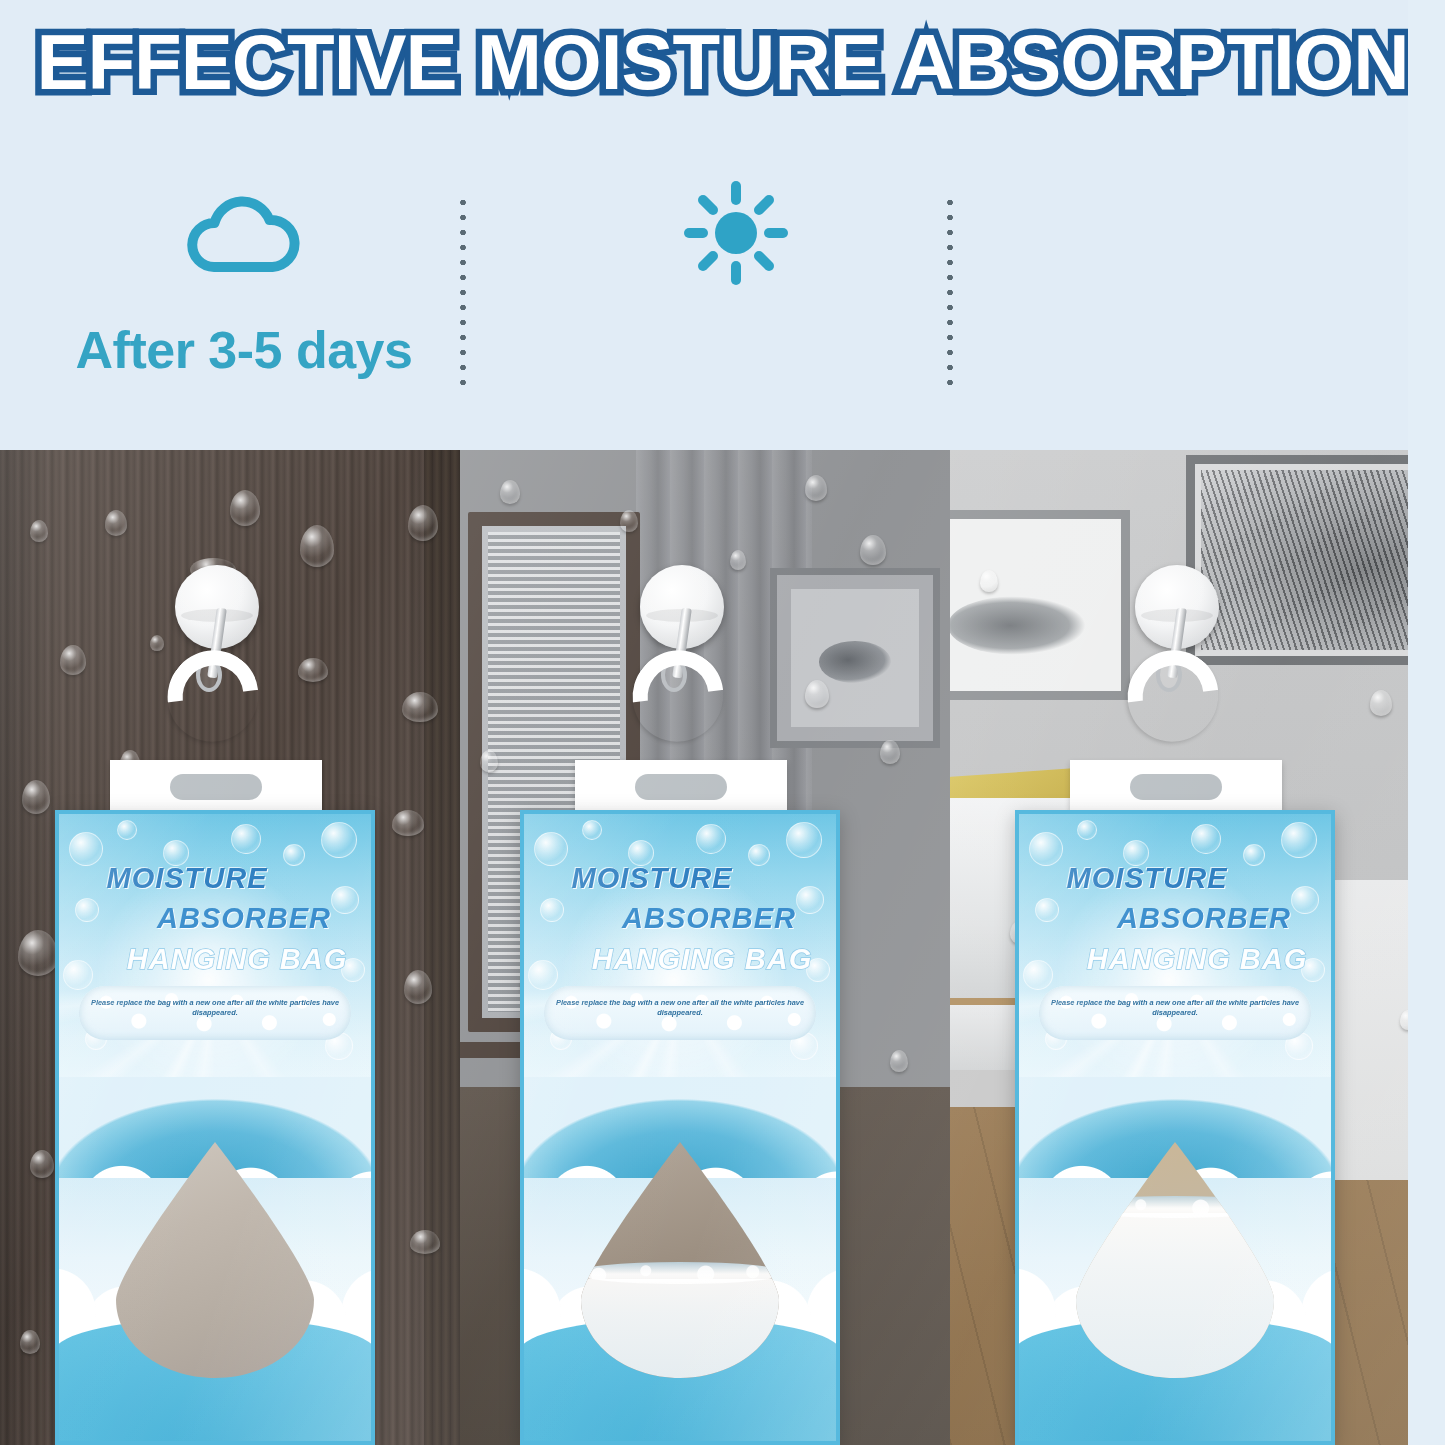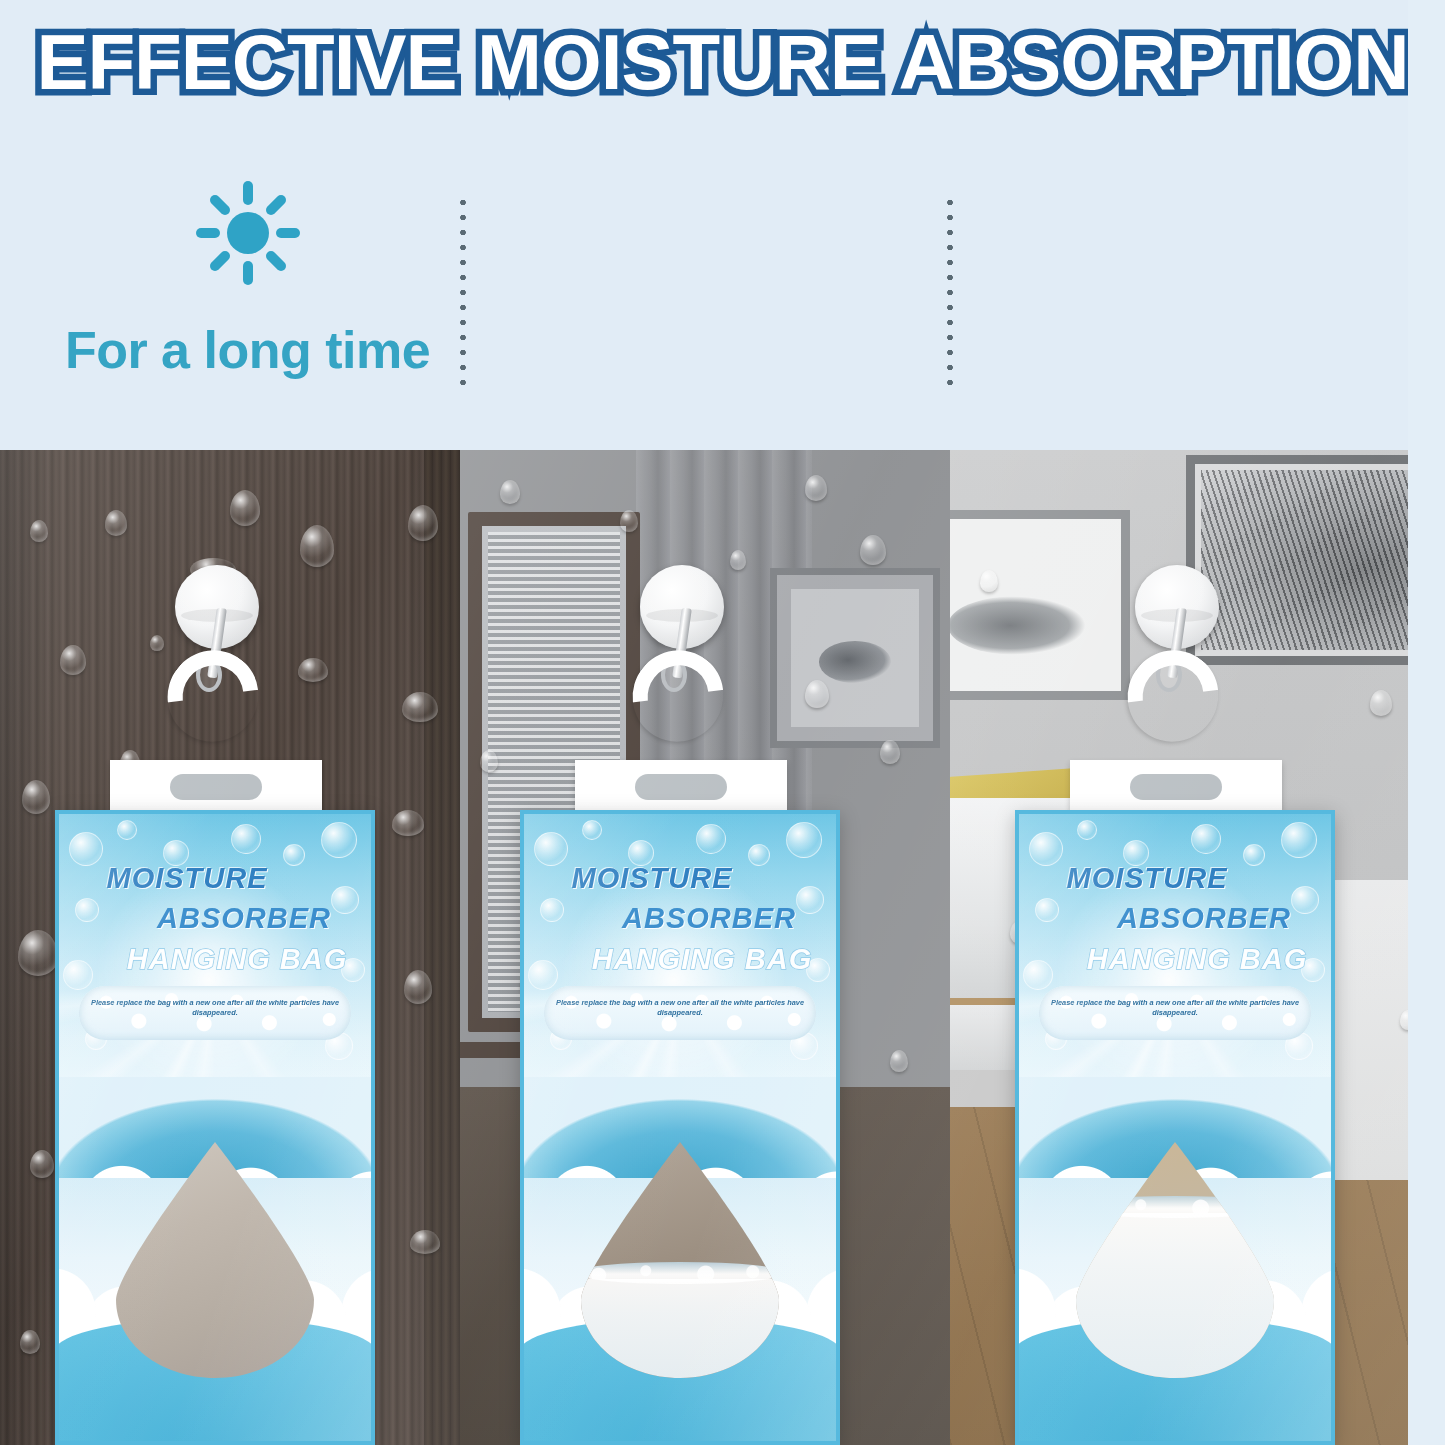--- a/index.html
+++ b/index.html
@@ -353,39 +353,46 @@
 
   <div class="header-band">
 
     <div class="title-wrap">
       <div class="title">EFFECTIVE MOISTURE ABSORPTION</div>
     </div>
 
     <div class="feature-row">
 
 
+      <div class="feature-col c2">
+        <div class="icon-box">
+          <svg width="128" height="92" viewBox="0 0 128 92">
+            <path d="M34 80 a22 22 0 0 1 0.5 -44 a29 29 0 0 1 55 -3 a21 21 0 0 1 3 47 z" fill="none" stroke="#2fa3c6" stroke-width="10" stroke-linejoin="round" stroke-linecap="round"></path>
+          </svg>
+        </div>
+        <div class="feat-label">After 3-5 days</div>
+      </div>
 
       <div class="feature-col c3">
         <div class="icon-box">
           <svg width="104" height="104" viewBox="0 0 104 104">
             <circle cx="52" cy="52" r="21" fill="#2fa3c6"></circle>
             <circle cx="52" cy="52" r="25" fill="none" stroke="#ffffff" stroke-width="3" opacity="0.0"></circle>
             <g stroke="#2fa3c6" stroke-width="10" stroke-linecap="round">
               <line x1="52" y1="5" x2="52" y2="19"></line>
               <line x1="52" y1="85" x2="52" y2="99"></line>
               <line x1="5" y1="52" x2="19" y2="52"></line>
               <line x1="85" y1="52" x2="99" y2="52"></line>
               <line x1="19" y1="19" x2="29" y2="29"></line>
               <line x1="75" y1="75" x2="85" y2="85"></line>
               <line x1="19" y1="85" x2="29" y2="75"></line>
               <line x1="75" y1="29" x2="85" y2="19"></line>
             </g>
           </svg>
         </div>
-        <div class="feat-label">For a long time</div>
       </div>
     </div>
 
     <div class="divider d1"></div>
     <div class="divider d2"></div>
   </div>
 
   <div class="photos">
 
     <div class="panel p1">

